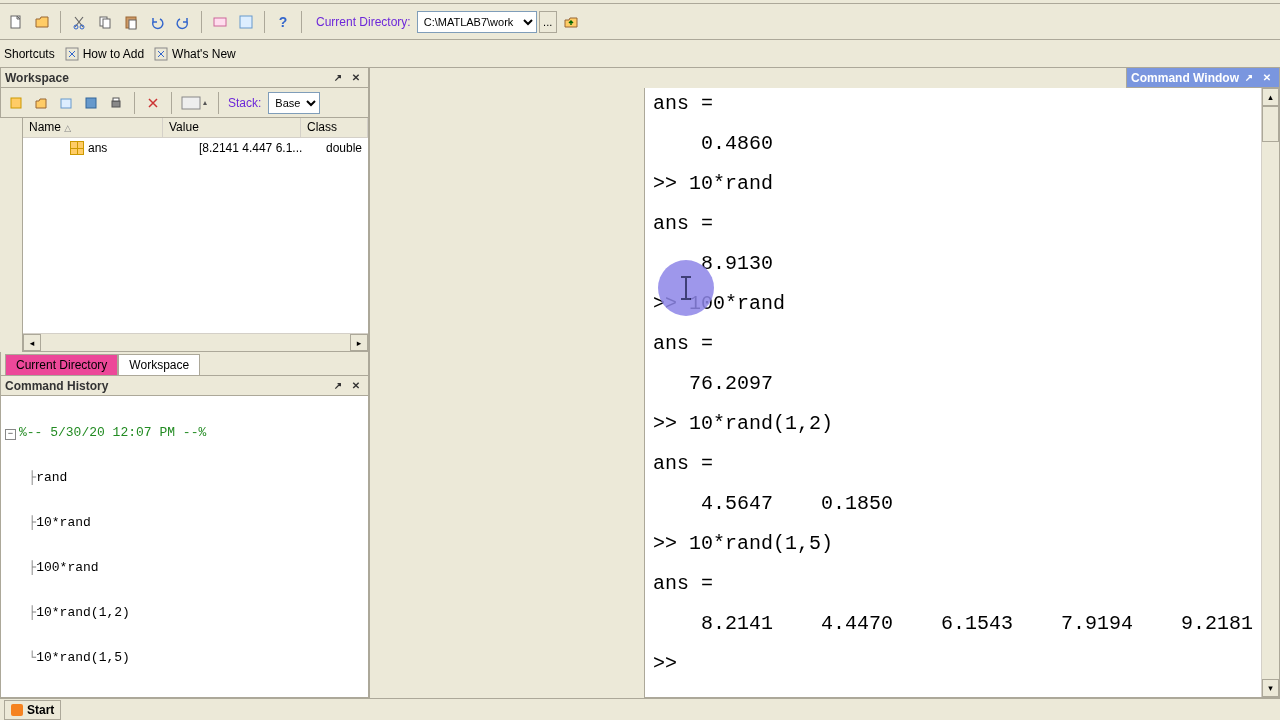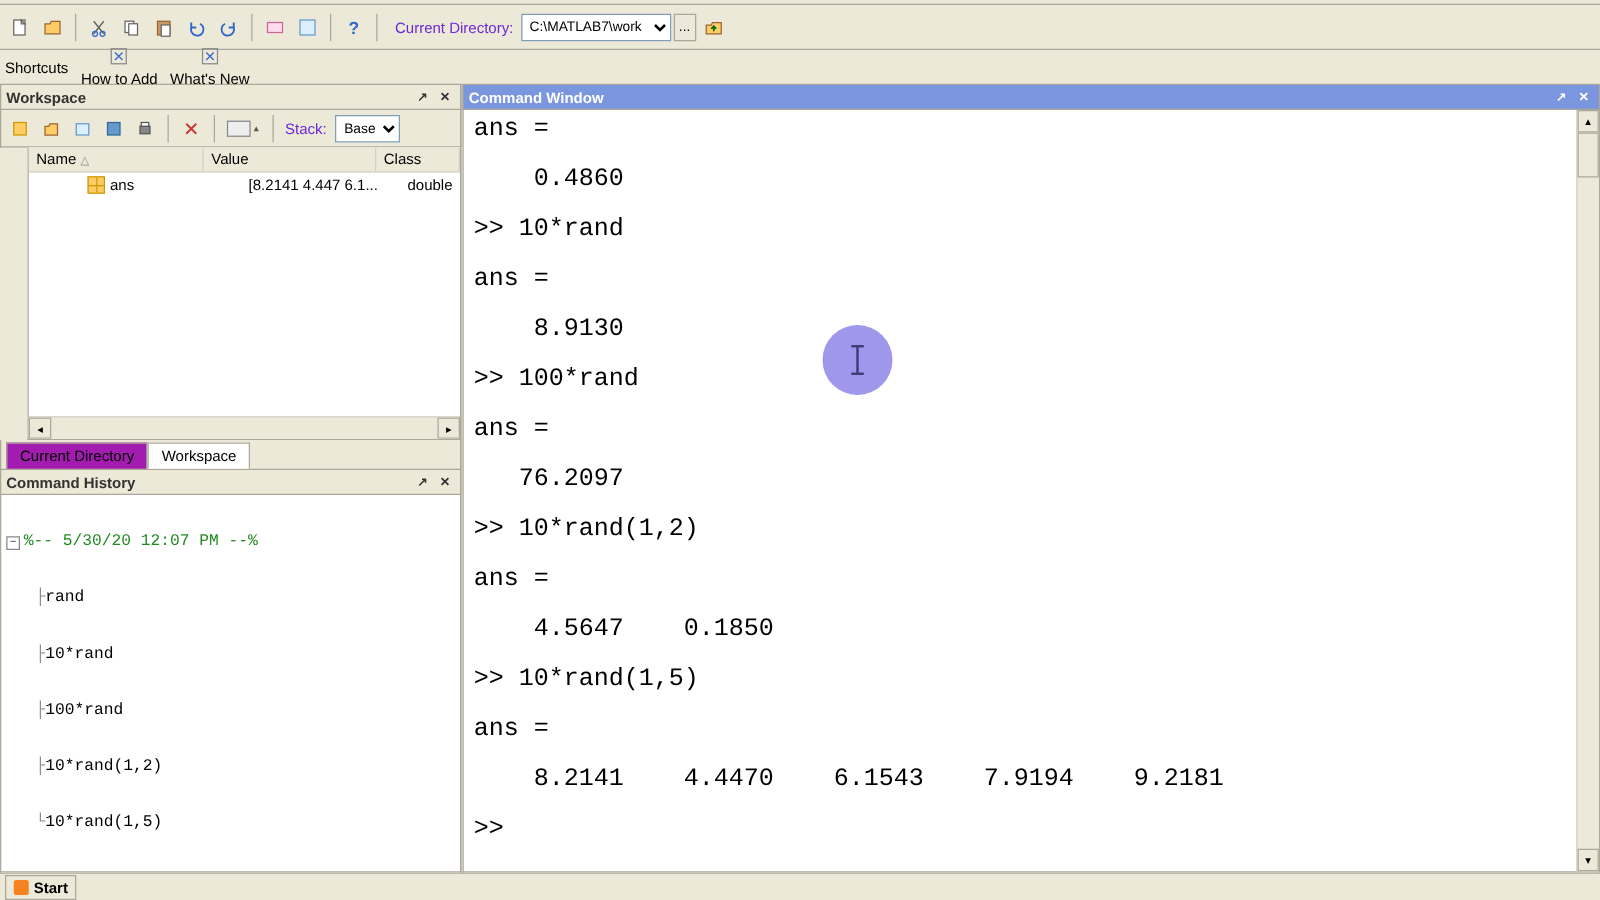--- a/index.html
+++ b/index.html
@@ -11,27 +11,27 @@
 
 .toolbar { height: 36px; background: #ece9d8; border-bottom: 1px solid #aca899; display: flex; align-items: center; padding: 0 4px; gap: 2px; }
 .tb-btn { width: 24px; height: 24px; display: flex; align-items: center; justify-content: center; border: 1px solid transparent; cursor: pointer; }
 .tb-sep { width: 1px; height: 22px; background: #aca899; margin: 0 4px; }
 .tb-label { font-size: 12px; margin: 0 4px 0 8px; color: #6d28d9; }
 .tb-select { height: 22px; font-size: 11px; border: 1px solid #7f9db9; background: #fff; padding: 0 2px; min-width: 120px; }
 .tb-brows { width: 18px; height: 22px; border: 1px solid #aca899; background: #ece9d8; font-size: 11px; cursor: pointer; }
 
 
 .shortcuts { height: 28px; background: #ece9d8; border-bottom: 1px solid #aca899; display: flex; align-items: center; padding: 0 4px; gap: 10px; font-size: 12px; }
-.sc-item { display: flex; align-items: center; gap: 4px; cursor: pointer; flex-direction: column; }
+.sc-item { display: flex; align-items: center; gap: 4px; cursor: pointer; }
 .sc-icon { width: 14px; height: 14px; display: inline-flex; }
 
 
 .main { display: flex; height: calc(100% - 4px - 36px - 28px - 22px); }
 .left { width: 370px; display: flex; flex-direction: column; border-right: 1px solid #aca899; }
-.right { flex: 1; display: flex; flex-direction: column; }
+.right { flex: 1; display: flex; flex-direction: column; align-items: flex-end; }
 
 
 .panel-hdr { height: 20px; background: #ece9d8; border: 1px solid #aca899; border-top: none; display: flex; align-items: center; padding: 0 4px; font-weight: bold; font-size: 12px; color: #333; }
 .panel-hdr.active { background: #7a96df; color: #fff; }
 .panel-hdr .spacer { flex: 1; }
 .hdr-btn { width: 16px; height: 16px; font-size: 10px; display: flex; align-items: center; justify-content: center; cursor: pointer; margin-left: 2px; }
 
 
 .workspace { display: flex; flex-direction: column; height: 308px; }
 .ws-tb { height: 30px; background: #ece9d8; border-bottom: 1px solid #aca899; border-left: 1px solid #aca899; border-right: 1px solid #aca899; display: flex; align-items: center; padding: 0 4px; gap: 3px; }
@@ -49,21 +49,21 @@
 .ws-cell.value { width: 138px; }
 .ws-cell.class { flex: 1; }
 .var-icon { width: 14px; height: 14px; background: #fc6; border: 1px solid #c90; display: inline-block; position: relative; }
 .var-icon::before, .var-icon::after { content:""; position:absolute; background:#c90; }
 .var-icon::before { left:6px; top:0; width:1px; height:12px; }
 .var-icon::after { left:0; top:6px; width:12px; height:1px; }
 .ws-scroll { height: 18px; background: #ece9d8; border-top: 1px solid #d4d0c8; display:flex; }
 .ws-scroll .sb-btn { width: 18px; background:#ece9d8; border:1px solid #aca899; font-size:9px; display:flex;align-items:center;justify-content:center;}
 .ws-scroll .sb-track { flex:1; }
 .ws-tabs { height: 24px; background: #ece9d8; border-bottom: 1px solid #aca899; border-left:1px solid #aca899; border-right:1px solid #aca899; display: flex; align-items: flex-end; padding: 0 4px; gap: 0; }
-.ws-tab { padding: 3px 10px; border: 1px solid #aca899; background: #a21caf; font-size: 12px; cursor:pointer; border-bottom:none; }
+.ws-tab { padding: 3px 10px; border: 1px solid #aca899; background: #ec4899; font-size: 12px; cursor:pointer; border-bottom:none; }
 .ws-tab.active { background: #fff; }
 
 
 .history { flex: 1; display: flex; flex-direction: column; }
 .hist-body { flex: 1; background: #fff; border: 1px solid #aca899; border-top: none; font-family: "Courier New", monospace; font-size: 13px; padding: 2px 4px; overflow: auto; }
 .hist-line { white-space: pre; line-height: 20px; margin-top: 25px; }
 .tree-toggle { display:inline-block; width:11px; height:11px; border:1px solid #888; font-size:9px; line-height:9px; text-align:center; margin-right:3px; color:#333; background:#fff; }
 .tree-conn { color:#888; }
 .hist-date { color: #228b22; }
 .cmd-body-wrap { flex: 1; display: flex; border: 1px solid #aca899; border-top: none; background: #fff; }

